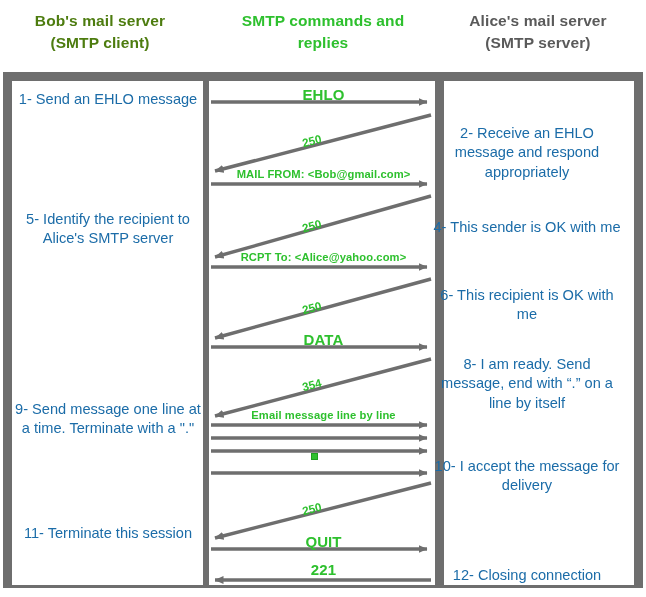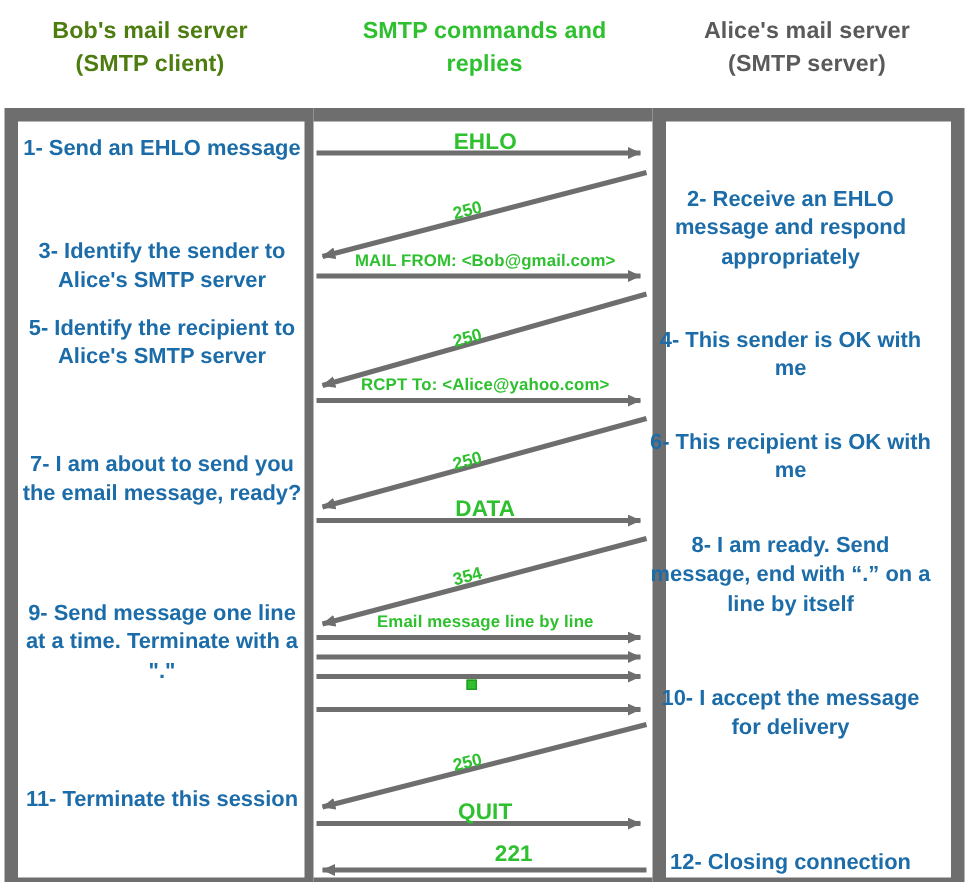--- a/index.html
+++ b/index.html
@@ -35,21 +35,21 @@
   #panel-left  { left: 3px;   top: 72px; width: 209px; height: 522px; }
   #panel-mid   { left: 209px; top: 72px; width: 229px; height: 522px;
                  border-left: 0; border-right: 0; border-top: 9px solid #6e6e6e;
                  border-bottom: 9px solid #6e6e6e; }
   #panel-right { left: 435px; top: 72px; width: 208px; height: 522px; }
 
   
   .step {
     position: absolute;
     color: #1b6ca8;
-    font-weight: bold;
+    font-weight: normal;
     font-size: 14.6px;
     line-height: 1.33;
     text-align: center;
     box-sizing: border-box;
   }
   .step.left  { left: 12px;  width: 192px; }
   .step.right { left: 431px; width: 192px; margin-top: 32px; }
 
   
   #lane {
@@ -111,23 +111,21 @@
   <div class="col-head" id="head-right">
     <span>Alice's mail server</span>
     <span class="l2">(SMTP server)</span>
   </div>
 
   <div class="panel" id="panel-left"></div>
   <div class="panel" id="panel-mid"></div>
   <div class="panel" id="panel-right"></div>
 
   <div class="step left" style="top:90px">1- Send an EHLO message</div>
-  <div class="step left" style="top:159px">3- Identify the sender to Alice's SMTP server</div>
   <div class="step left" style="top:210px">5- Identify the recipient to Alice's SMTP server</div>
-  <div class="step left" style="top:301px">7- I am about to send you the email message, ready?</div>
   <div class="step left" style="top:400px">9- Send message one line at a time. Terminate with a "."</div>
   <div class="step left" style="top:524px">11- Terminate this session</div>
 
   <div class="step right" style="top:92px">2- Receive an EHLO message and respond appropriately</div>
   <div class="step right" style="top:186px">4- This sender is OK with me</div>
   <div class="step right" style="top:254px">6- This recipient is OK with me</div>
   <div class="step right" style="top:323px">8-  I am ready. Send message, end with “.” on a line by itself</div>
   <div class="step right" style="top:425px">10-  I accept the message for delivery</div>
   <div class="step right" style="top:534px">12-  Closing connection</div>
 
@@ -171,21 +169,21 @@
         <line x1="222" y1="508" x2="6" y2="508" marker-end="url(#arrL)"></line>
       </g>
     </svg>
 
     <div class="msg-label" style="left:0; top:14px;  width:229px;">EHLO</div>
     <div class="msg-label wide" style="left:0; top:179px; width:229px;">RCPT To: &lt;Alice@yahoo.com&gt;</div>
     <div class="msg-label wide" style="left:0; top:96px; width:229px;">MAIL FROM: &lt;Bob@gmail.com&gt;</div>
     <div class="msg-label" style="left:0; top:259px; width:229px;">DATA</div>
     <div class="msg-label wide" style="left:0; top:337px; width:229px;">Email message line by line</div>
     <div class="msg-label" style="left:0; top:461px; width:229px;">QUIT</div>
-    <div class="msg-label" style="left:0; top:489px; width:229px;margin-left:19px;">221</div>
+    <div class="msg-label" style="left:0; top:489px; width:229px;">221</div>
 
     <div class="reply-label" style="left:93px;  top:62px;  transform:rotate(-14.5deg);">250</div>
     <div class="reply-label" style="left:93px;  top:147px; transform:rotate(-15.5deg);">250</div>
     <div class="reply-label" style="left:93px;  top:229px; transform:rotate(-15deg);">250</div>
     <div class="reply-label" style="left:93px;  top:306px; transform:rotate(-14.5deg);">354</div>
     <div class="reply-label" style="left:93px;  top:430px; transform:rotate(-14deg);">250</div>
 
     <div id="dot-marker" style="left:102px; top:381px;"></div>
   </div>
 

